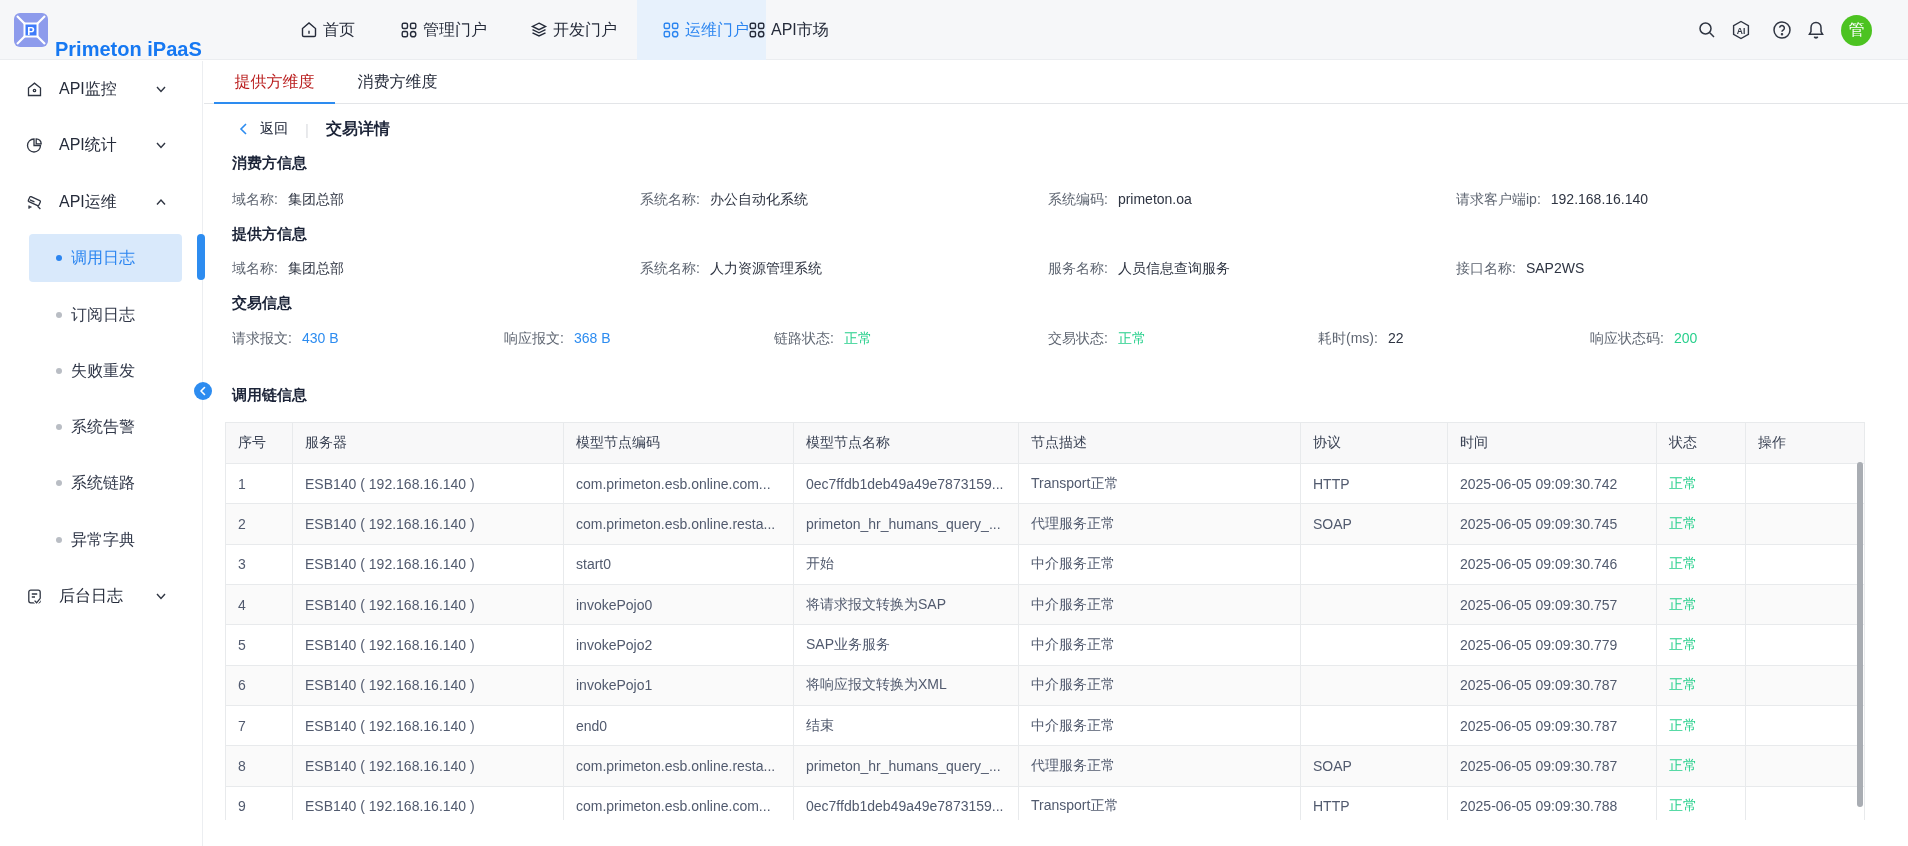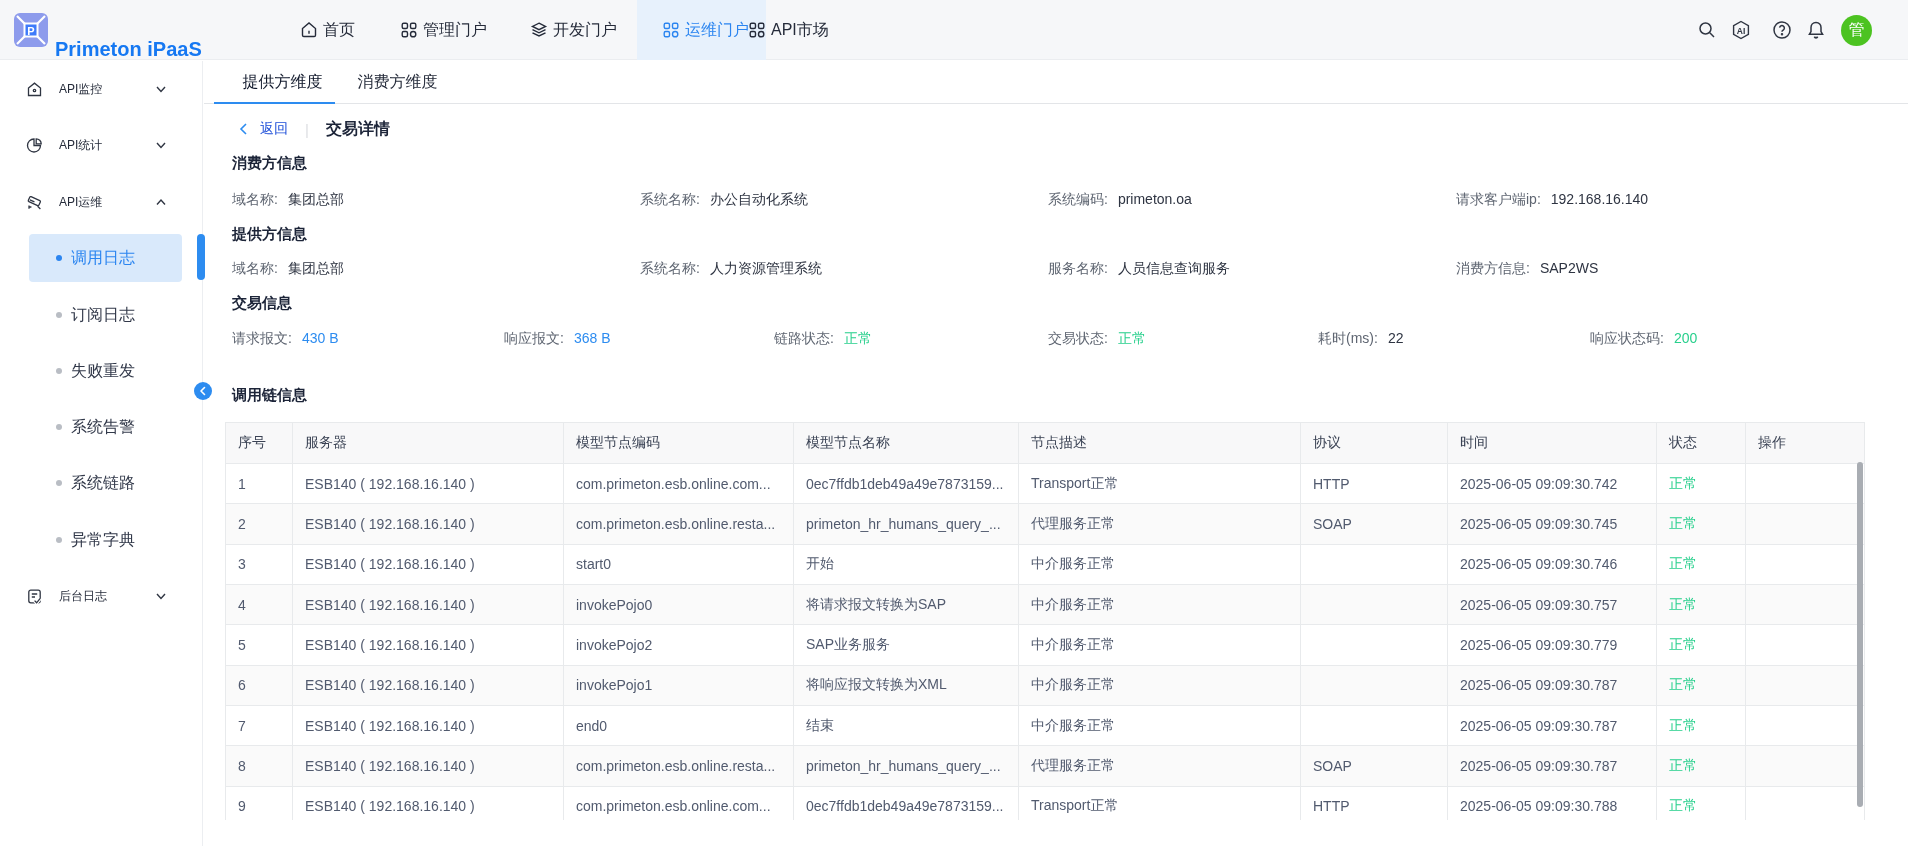--- a/index.html
+++ b/index.html
@@ -9,40 +9,40 @@
 .logo { position:absolute; left:14px; top:13px; width:34px; height:34px; }
 .logotext { position:absolute; left:55px; top:18px; font-size:20px; font-weight:bold; color:#1678f2; letter-spacing:-0.6px; letter-spacing:0px;margin-top:20px; }
 .topbar .item { position:absolute; top:0; height:60px; display:flex; align-items:center; font-size:16px; color:#252b3a; }
 .topbar .item svg { margin-right:5px; }
 .topbar .item.active { color:#2b85f0; }
 .navbg { position:absolute; left:637px; top:0; width:129px; height:60px; background:#e7f1fc; }
 .ticon { position:absolute; top:20px; width:20px; height:20px; }
 .avatar { position:absolute; left:1841px; top:15px; width:31px; height:31px; border-radius:50%; background:#4cc321; color:#fff; font-size:16px; display:flex; align-items:center; justify-content:center; }
 
 .sidebar { position:absolute; left:0; top:61px; width:203px; height:785px; background:#fff; border-right:1px solid #eceef1; }
-.m-item { position:absolute; left:0; width:168px; height:40px; display:flex; align-items:center; font-size:12px; color:#252b3a; }
+.m-item { position:absolute; left:0; width:168px; height:40px; display:flex; align-items:center; font-size:16px; color:#252b3a; }
 .m-item svg { position:absolute; left:26px; }
 .m-item .t { position:absolute; left:59px; }
 .m-item .chev { position:absolute; left:154px; width:14px; height:14px; }
 .sub { position:absolute; left:29px; width:153px; height:48px; border-radius:4px; display:flex; align-items:center; font-size:16px; color:#32394a; }
 .sub .dot { width:6px; height:6px; border-radius:50%; background:#b9bdc4; margin-left:27px; margin-right:9px; }
 .sub.active { background:#d9e9fb; color:#2b85f0; }
 .sub.active .dot { background:#2b85f0; }
 .activebar { position:absolute; left:197px; top:234px; width:8px; height:46px; border-radius:4px; background:#2d8cf0; z-index:20; }
 .collapse { position:absolute; left:194px; top:382px; width:18px; height:18px; border-radius:50%; background:#2d8cf0; z-index:20; }
 .collapse svg { position:absolute; left:3px; top:3px; }
 
 .content { position:absolute; left:204px; top:61px; width:1704px; height:785px; background:#fff; }
 .tabbar { position:absolute; left:0; top:0; width:1704px; height:43px; border-bottom:1px solid #e3e5e8; }
 .tab { position:absolute; top:0; height:43px; display:flex; align-items:center; justify-content:center; font-size:16px; }
-.tab1 { left:18px; width:121px; color:#0f172a;text-align:right; }
+.tab1 { left:10px; width:121px; color:#b91c1c;text-align:right; }
 .tab2 { left:131px; width:125px; color:#252b3a; }
 .tabline { position:absolute; left:10px; top:41px; width:121px; height:2px; background:#2d8cf0; }
 .backrow { position:absolute; left:0; top:57px; height:22px; display:flex; align-items:center; }
-.backrow .bk { color:#1d4ed8; font-size:14px; }
+.backrow .bk { color:#0f172a; font-size:14px; }
 .backrow .divider { color:#dcdee2; margin:0 17px; font-size:15px; }
 .backrow .title { font-size:16px; font-weight:bold; color:#1c2438; }
 .sect { position:absolute; left:28px; font-size:15px; font-weight:bold; color:#1c2438; }
 .frow { position:absolute; left:28px; width:1640px; font-size:14px; }
 .fld { position:absolute; top:0; white-space:nowrap; }
 .fld .lb { color:#5f6672; }
 .fld .vl { color:#2e3442; margin-left:10px; }
 .fld .blue { color:#2d8cf0; margin-left:10px; }
 .fld .green { color:#29d08d; margin-left:10px; }
 
@@ -196,21 +196,21 @@
     <div class="fld" style="left:0"><span class="lb">域名称:</span><span class="vl">集团总部</span></div>
     <div class="fld" style="left:408px"><span class="lb">系统名称:</span><span class="vl">办公自动化系统</span></div>
     <div class="fld" style="left:816px"><span class="lb">系统编码:</span><span class="vl">primeton.oa</span></div>
     <div class="fld" style="left:1224px"><span class="lb">请求客户端ip:</span><span class="vl">192.168.16.140</span></div>
   </div>
   <div class="sect" style="top:164px">提供方信息</div>
   <div class="frow" style="top:199px">
     <div class="fld" style="left:0"><span class="lb">域名称:</span><span class="vl">集团总部</span></div>
     <div class="fld" style="left:408px"><span class="lb">系统名称:</span><span class="vl">人力资源管理系统</span></div>
     <div class="fld" style="left:816px"><span class="lb">服务名称:</span><span class="vl">人员信息查询服务</span></div>
-    <div class="fld" style="left:1224px"><span class="lb">消费方信息:</span><span class="vl">SAP2WS</span></div>
+    <div class="fld" style="left:1224px"><span class="lb">接口名称:</span><span class="vl">SAP2WS</span></div>
   </div>
   <div class="sect" style="top:233px">交易信息</div>
   <div class="frow" style="top:269px">
     <div class="fld" style="left:0"><span class="lb">请求报文:</span><span class="blue">430 B</span></div>
     <div class="fld" style="left:272px"><span class="lb">响应报文:</span><span class="blue">368 B</span></div>
     <div class="fld" style="left:542px"><span class="lb">链路状态:</span><span class="green">正常</span></div>
     <div class="fld" style="left:816px"><span class="lb">交易状态:</span><span class="green">正常</span></div>
     <div class="fld" style="left:1086px"><span class="lb">耗时(ms):</span><span class="vl">22</span></div>
     <div class="fld" style="left:1358px"><span class="lb">响应状态码:</span><span class="green">200</span></div>
   </div>

